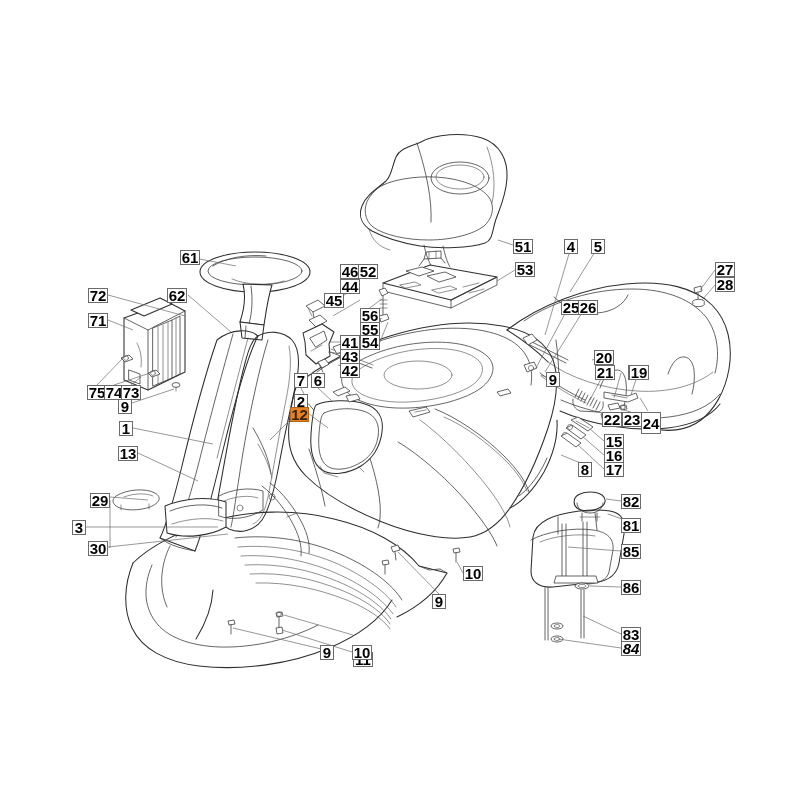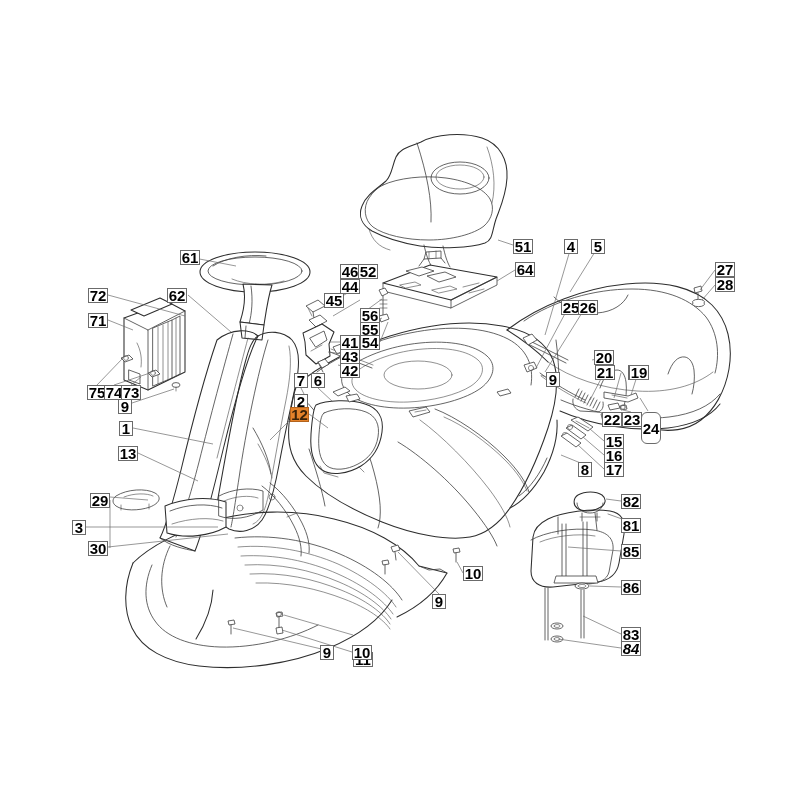--- a/index.html
+++ b/index.html
@@ -453,33 +453,33 @@
       <div class="lbl" style="left: 360px; top: 335px; width: 20px; height: 15px;">54</div>
       <div class="lbl" style="left: 340px; top: 349px; width: 20px; height: 15px;">43</div>
       <div class="lbl" style="left: 340px; top: 363px; width: 20px; height: 15px;">42</div>
       <div class="lbl" style="left: 294px; top: 373px; width: 14px; height: 15px;">7</div>
       <div class="lbl" style="left: 311px; top: 373px; width: 14px; height: 15px;">6</div>
       <div class="lbl" style="left: 294px; top: 394px; width: 14px; height: 15px;">2</div>
       <div class="lbl hl" style="left: 290px; top: 407px; width: 19px; height: 15px;">12</div>
       <div class="lbl" style="left: 513px; top: 239px; width: 20px; height: 15px;">51</div>
       <div class="lbl" style="left: 564px; top: 239px; width: 14px; height: 15px;">4</div>
       <div class="lbl" style="left: 591px; top: 239px; width: 14px; height: 15px;">5</div>
-      <div class="lbl" style="left: 515px; top: 262px; width: 20px; height: 15px;">64</div>
+      <div class="lbl" style="left: 515px; top: 262px; width: 20px; height: 15px;">53</div>
       <div class="lbl" style="left: 715px; top: 262px; width: 20px; height: 15px;">27</div>
       <div class="lbl" style="left: 715px; top: 277px; width: 20px; height: 15px;">28</div>
       <div class="lbl" style="left: 561px; top: 300px; width: 20px; height: 15px;">25</div>
       <div class="lbl" style="left: 578px; top: 300px; width: 20px; height: 15px;">26</div>
       <div class="lbl" style="left: 594px; top: 350px; width: 20px; height: 15px;">20</div>
       <div class="lbl" style="left: 546px; top: 372px; width: 14px; height: 15px;">9</div>
       <div class="lbl" style="left: 595px; top: 365px; width: 20px; height: 15px;">21</div>
       <div class="lbl" style="left: 612px; top: 365px; width: 20px; height: 15px; margin-left: 16px;">18</div>
       <div class="lbl" style="left: 629px; top: 365px; width: 20px; height: 15px;">19</div>
       <div class="lbl" style="left: 602px; top: 412px; width: 20px; height: 15px;">22</div>
       <div class="lbl" style="left: 622px; top: 412px; width: 20px; height: 15px;">23</div>
-      <div class="lbl" style="left: 641px; top: 412px; width: 20px; height: 32px; border-radius: 6px;">24</div>
+      <div class="lbl" style="left: 641px; top: 412px; width: 20px; height: 22px;">24</div>
       <div class="lbl" style="left: 604px; top: 434px; width: 20px; height: 15px;">15</div>
       <div class="lbl" style="left: 604px; top: 448px; width: 20px; height: 15px;">16</div>
       <div class="lbl" style="left: 604px; top: 462px; width: 20px; height: 15px;">17</div>
       <div class="lbl" style="left: 578px; top: 462px; width: 14px; height: 15px;">8</div>
       <div class="lbl" style="left: 621px; top: 494px; width: 20px; height: 15px;">82</div>
       <div class="lbl" style="left: 621px; top: 518px; width: 20px; height: 15px;">81</div>
       <div class="lbl" style="left: 621px; top: 544px; width: 20px; height: 15px;">85</div>
       <div class="lbl" style="left: 621px; top: 580px; width: 20px; height: 15px;">86</div>
       <div class="lbl" style="left: 621px; top: 627px; width: 20px; height: 15px;">83</div>
       <div class="lbl" style="left: 621px; top: 641px; width: 20px; height: 15px; font-style: italic;">84</div>

